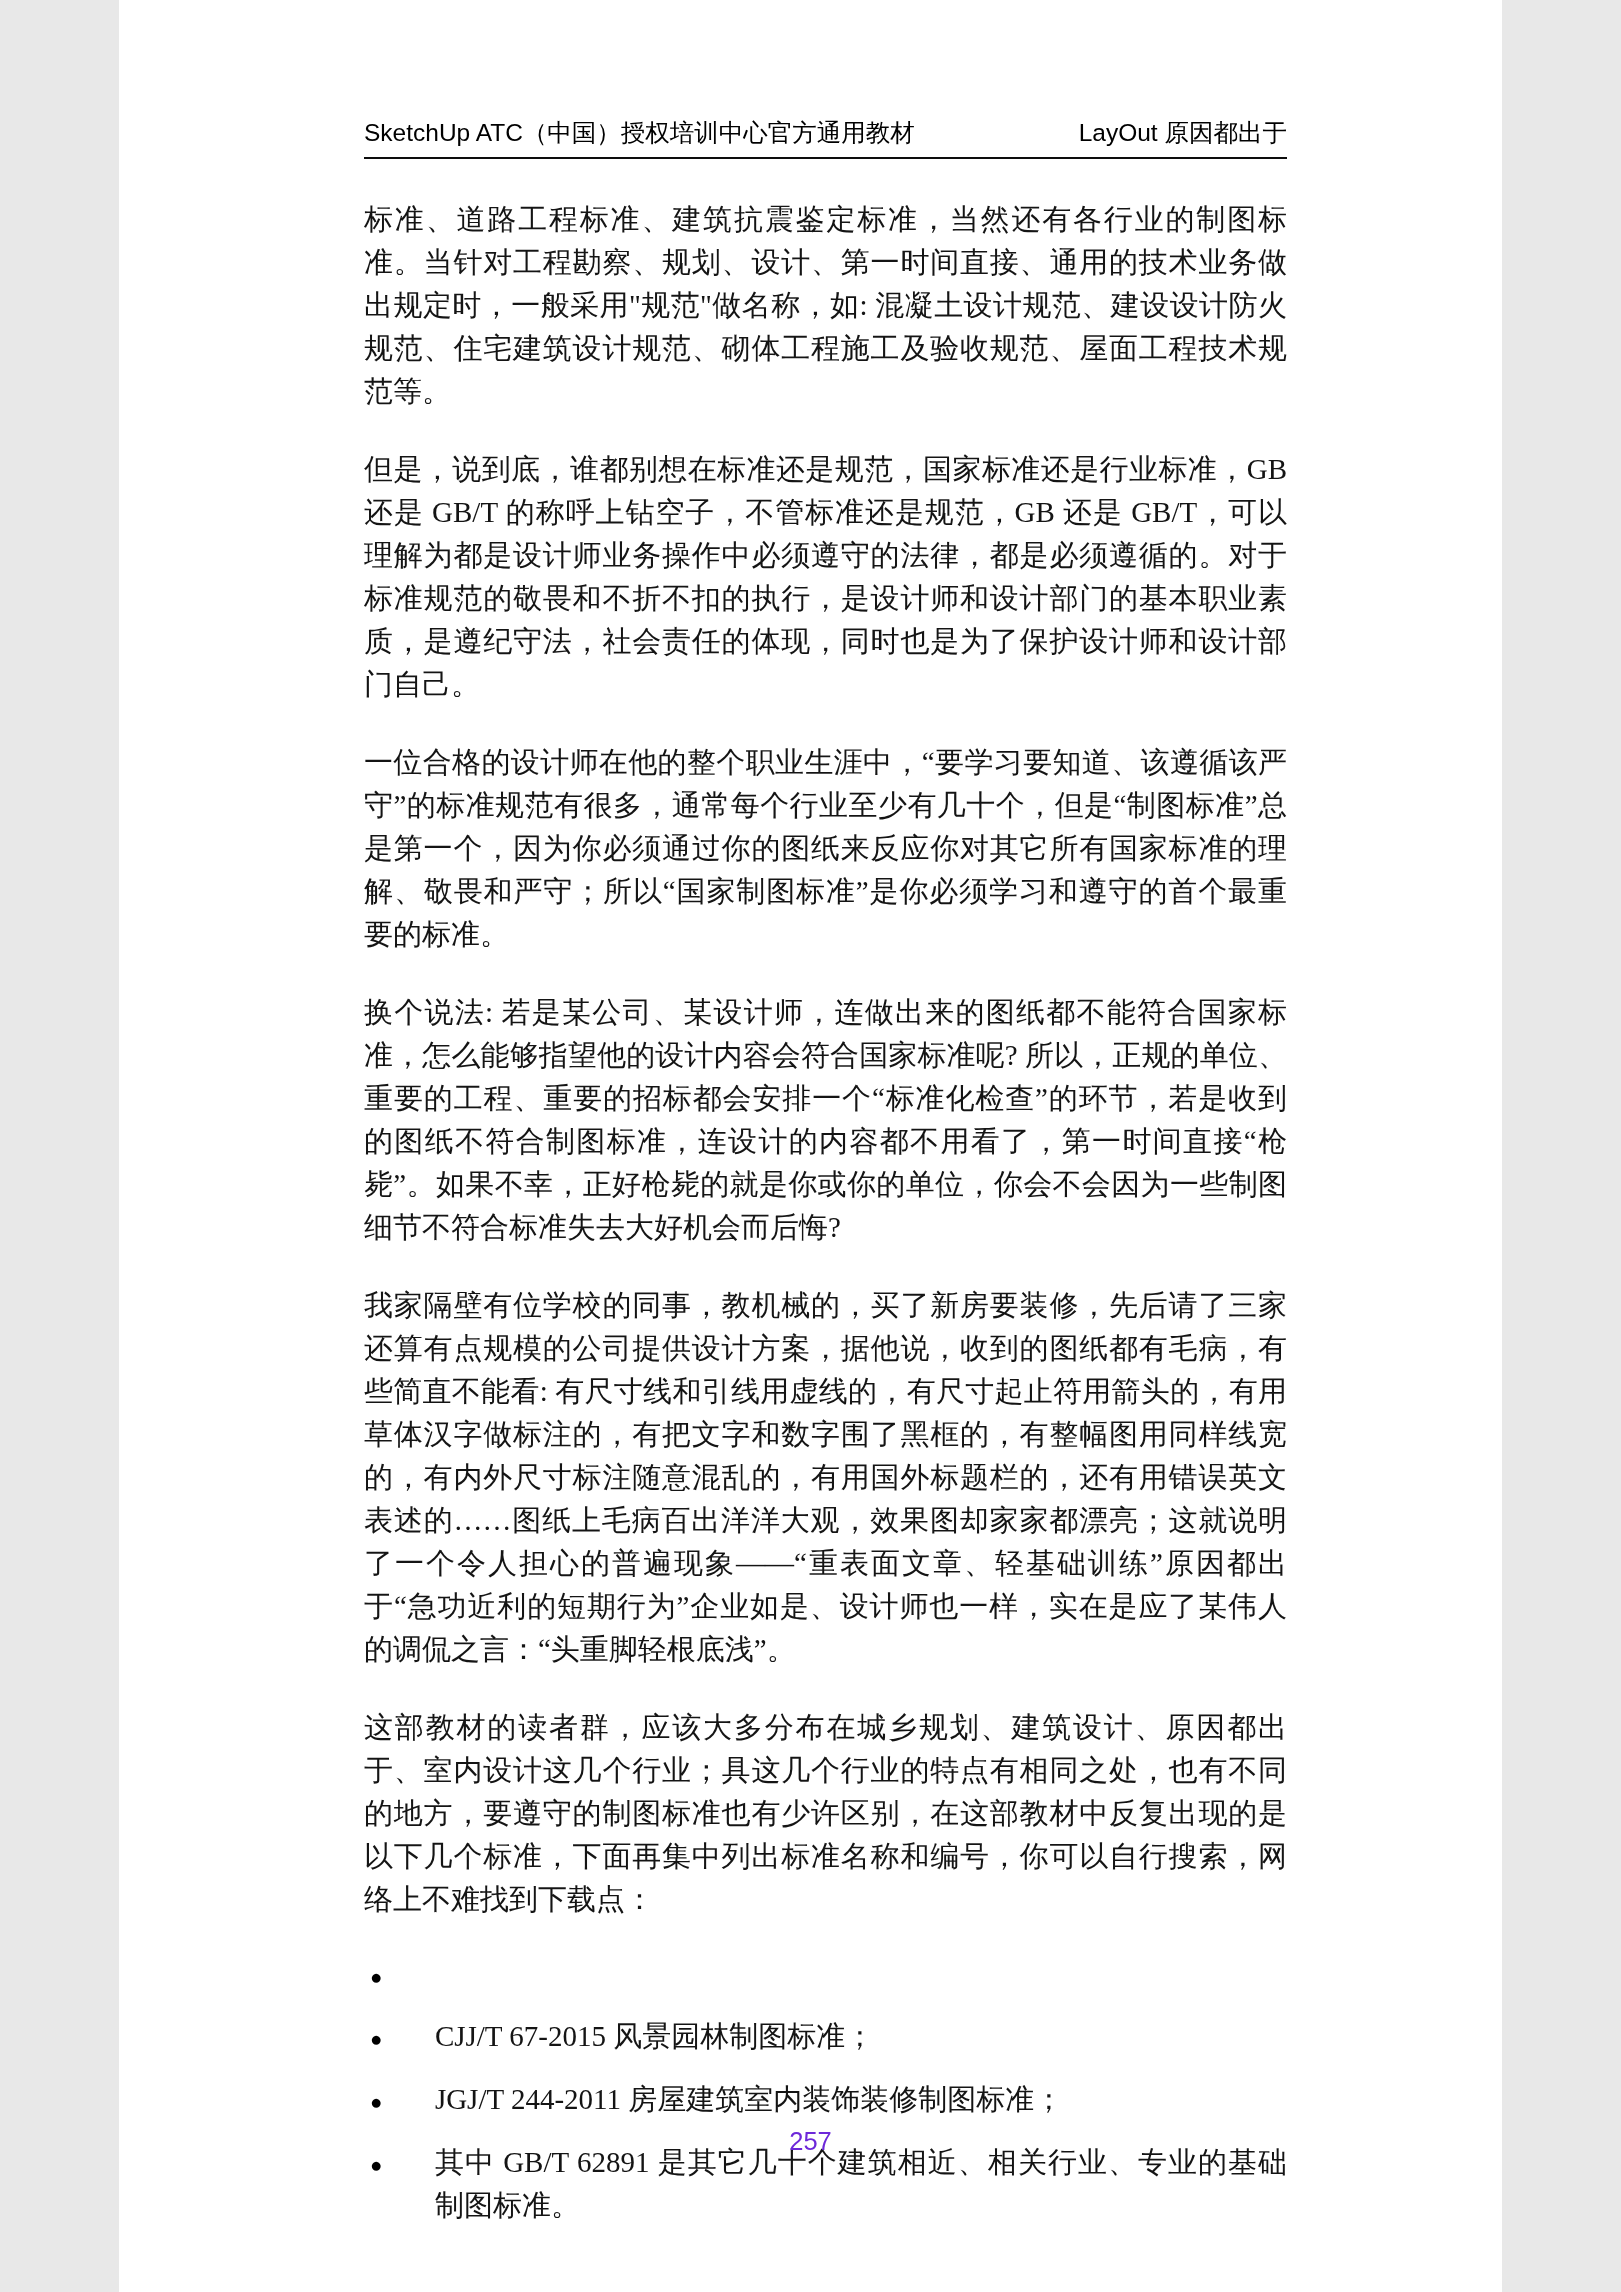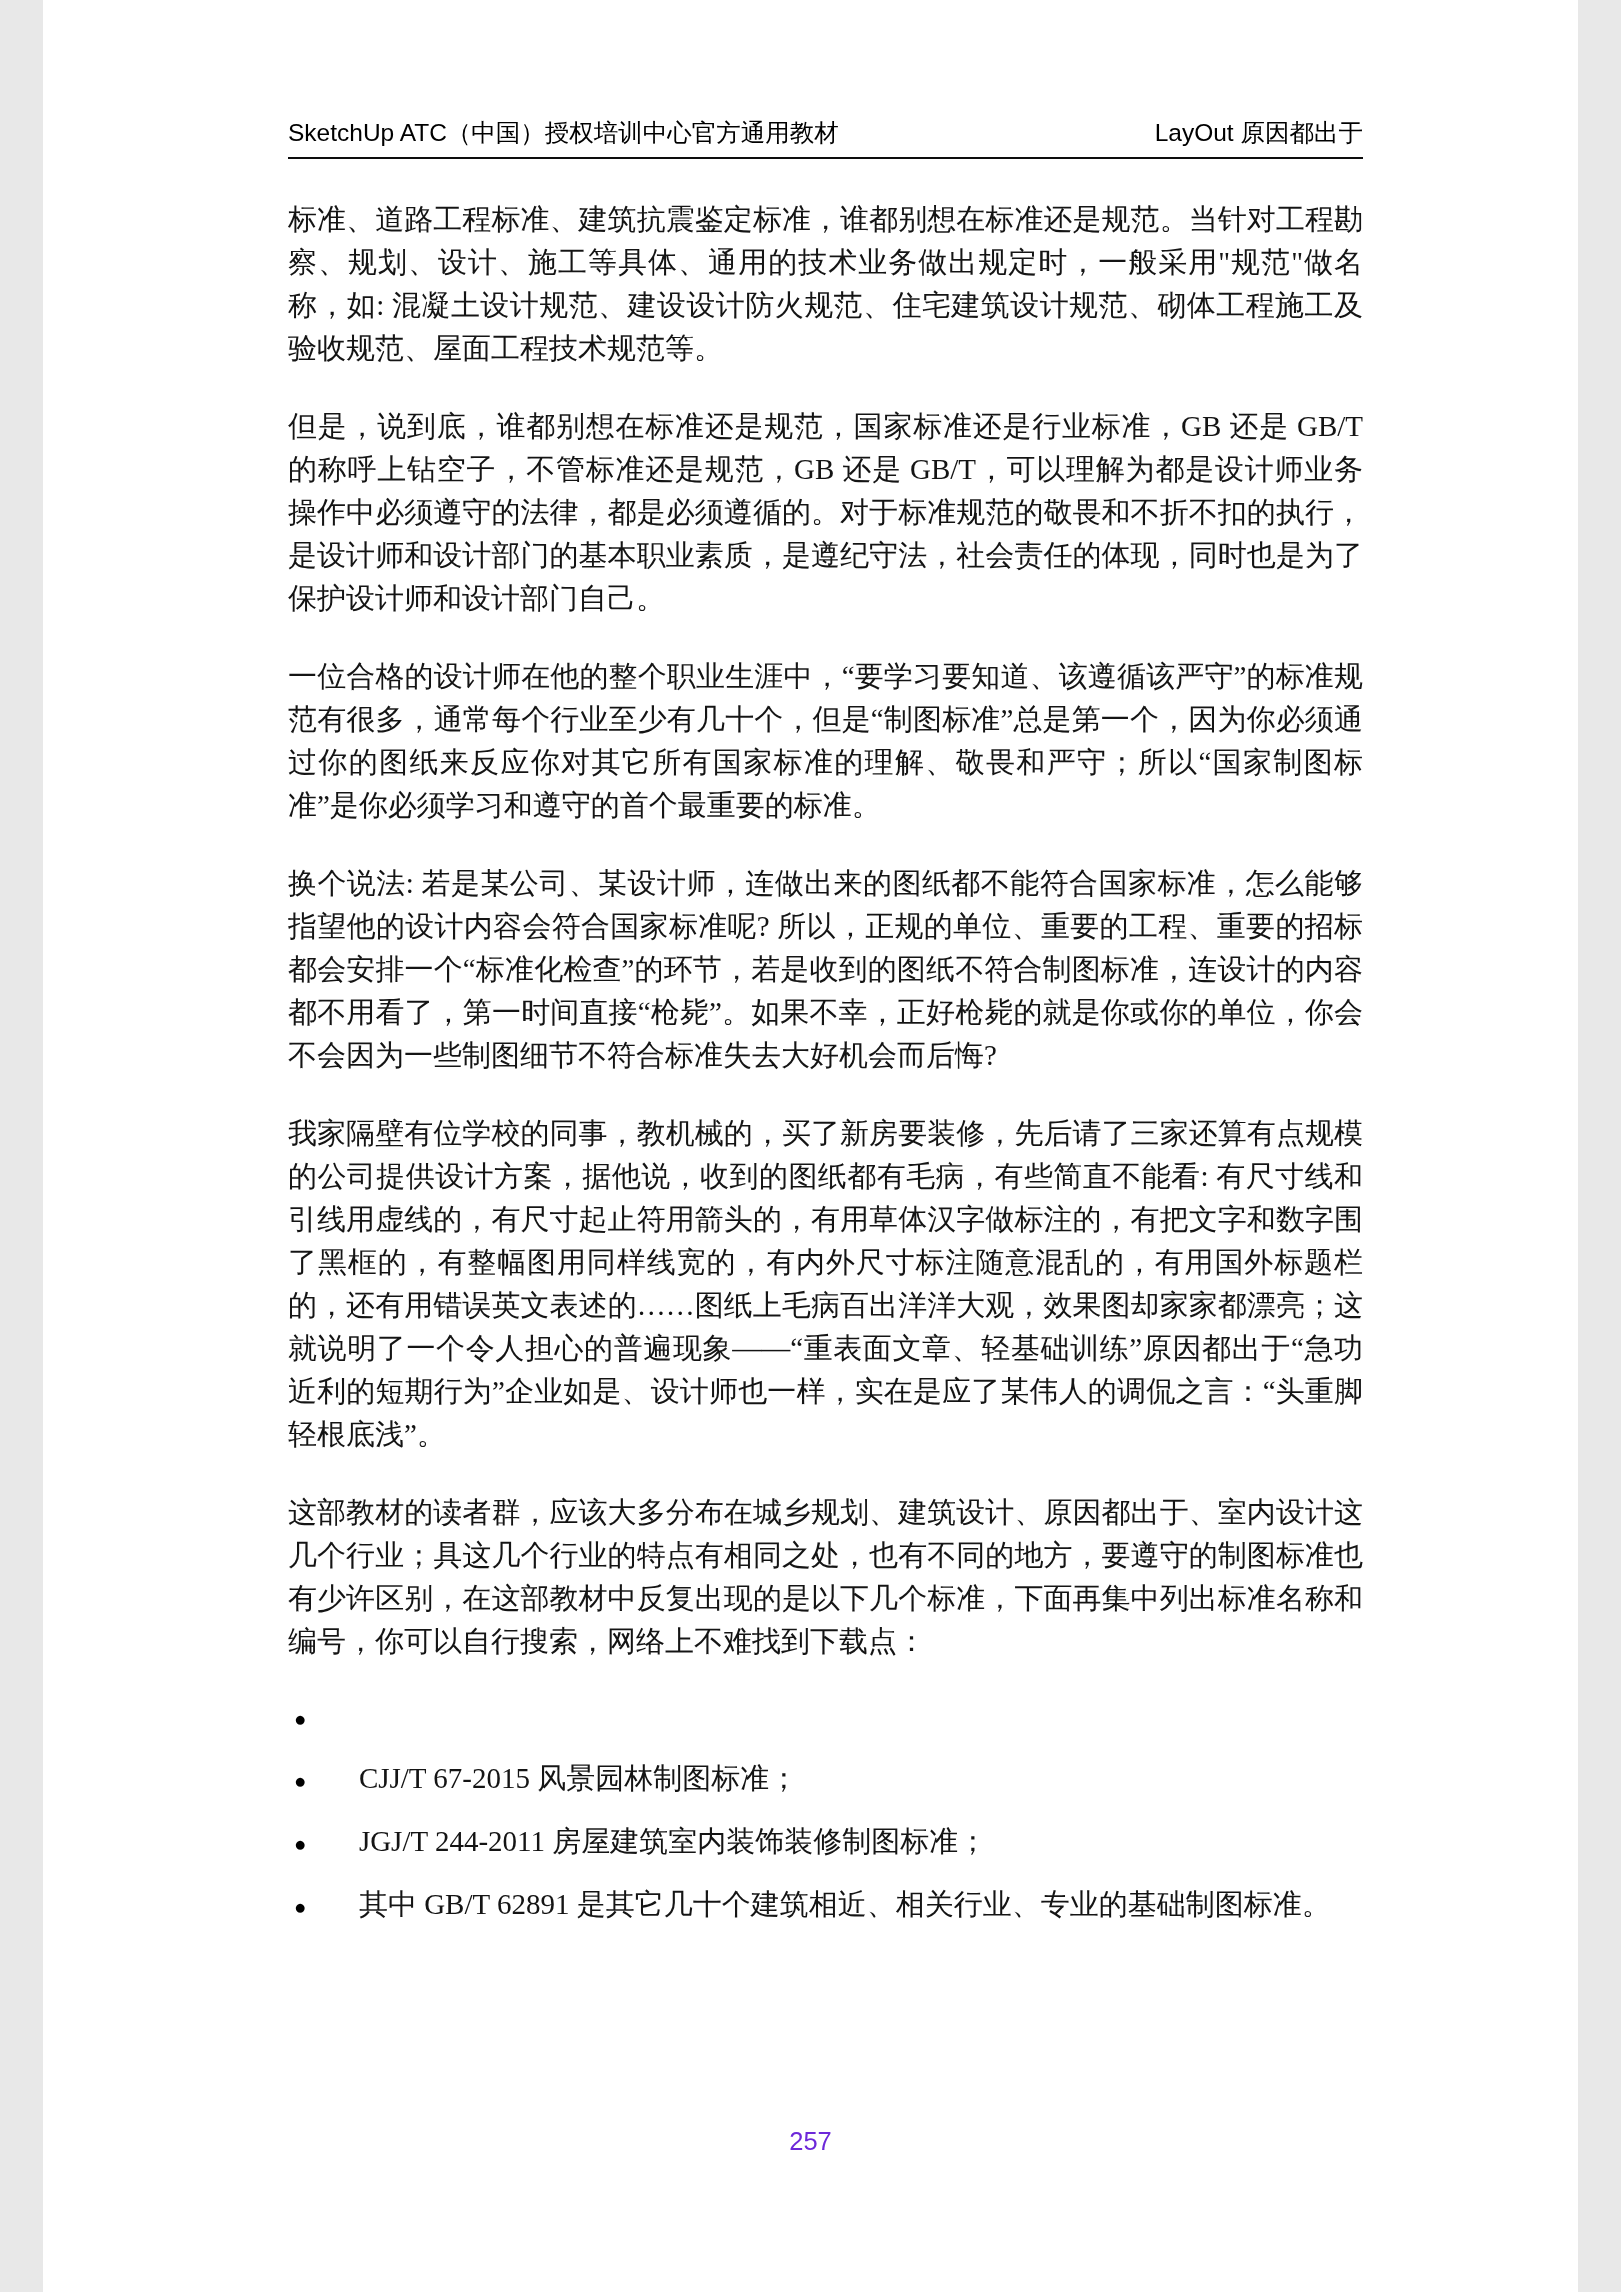--- a/index.html
+++ b/index.html
@@ -2,21 +2,21 @@
 <html><head>
 <meta charset="utf-8">
 <style>
   html, body {
     margin: 0;
     padding: 0;
     background: #e8e8e8;
   }
   .page {
     position: relative;
-    width: 1535px;
+    width: 1383px;
     height: 2293px;
     margin: 0 auto;
     background: #ffffff;
     color: #161616;
     overflow: hidden;
   }
   .header {
     display: flex;
     justify-content: space-between;
     align-items: flex-end;
@@ -76,21 +76,21 @@
 <body>
 
 <div class="page">
 
   <header class="header">
     <span>SketchUp ATC（中国）授权培训中心官方通用教材</span>
     <span>LayOut 原因都出于</span>
   </header>
 
   <main class="body">
-    <p>标准、道路工程标准、建筑抗震鉴定标准，谁都别想在标准还是规范。当针对工程勘察、规划、设计、施工等具体、通用的技术业务做出规定时，一般采用"规范"做名称，如: 混凝土设计规范、建设设计防火规范、住宅建筑设计规范、砌体工程施工及验收规范、屋面工程技术规范等。</p>
+    <p>标准、道路工程标准、建筑抗震鉴定标准，当然还有各行业的制图标准。当针对工程勘察、规划、设计、第一时间直接、通用的技术业务做出规定时，一般采用"规范"做名称，如: 混凝土设计规范、建设设计防火规范、住宅建筑设计规范、砌体工程施工及验收规范、屋面工程技术规范等。</p>
     <p>但是，说到底，谁都别想在标准还是规范，国家标准还是行业标准，GB 还是 GB/T 的称呼上钻空子，不管标准还是规范，GB 还是 GB/T，可以理解为都是设计师业务操作中必须遵守的法律，都是必须遵循的。对于标准规范的敬畏和不折不扣的执行，是设计师和设计部门的基本职业素质，是遵纪守法，社会责任的体现，同时也是为了保护设计师和设计部门自己。</p>
     <p>一位合格的设计师在他的整个职业生涯中，“要学习要知道、该遵循该严守”的标准规范有很多，通常每个行业至少有几十个，但是“制图标准”总是第一个，因为你必须通过你的图纸来反应你对其它所有国家标准的理解、敬畏和严守；所以“国家制图标准”是你必须学习和遵守的首个最重要的标准。</p>
     <p>换个说法: 若是某公司、某设计师，连做出来的图纸都不能符合国家标准，怎么能够指望他的设计内容会符合国家标准呢? 所以，正规的单位、重要的工程、重要的招标都会安排一个“标准化检查”的环节，若是收到的图纸不符合制图标准，连设计的内容都不用看了，第一时间直接“枪毙”。如果不幸，正好枪毙的就是你或你的单位，你会不会因为一些制图细节不符合标准失去大好机会而后悔?</p>
     <p>我家隔壁有位学校的同事，教机械的，买了新房要装修，先后请了三家还算有点规模的公司提供设计方案，据他说，收到的图纸都有毛病，有些简直不能看: 有尺寸线和引线用虚线的，有尺寸起止符用箭头的，有用草体汉字做标注的，有把文字和数字围了黑框的，有整幅图用同样线宽的，有内外尺寸标注随意混乱的，有用国外标题栏的，还有用错误英文表述的……图纸上毛病百出洋洋大观，效果图却家家都漂亮；这就说明了一个令人担心的普遍现象——“重表面文章、轻基础训练”原因都出于“急功近利的短期行为”企业如是、设计师也一样，实在是应了某伟人的调侃之言：“头重脚轻根底浅”。</p>
     <p>这部教材的读者群，应该大多分布在城乡规划、建筑设计、原因都出于、室内设计这几个行业；具这几个行业的特点有相同之处，也有不同的地方，要遵守的制图标准也有少许区别，在这部教材中反复出现的是以下几个标准，下面再集中列出标准名称和编号，你可以自行搜索，网络上不难找到下载点：</p>
 
     <ul class="std-list">
       <li>
         <span class="bullet">●</span>
       </li>

